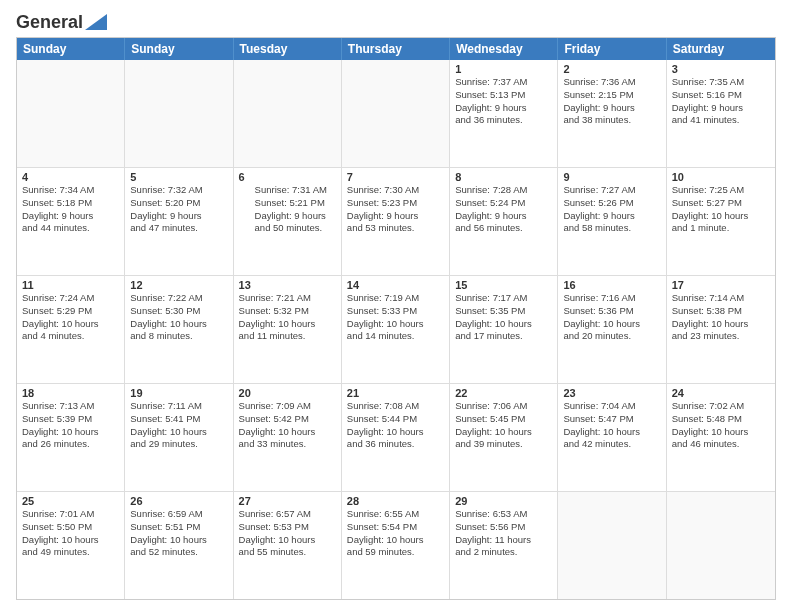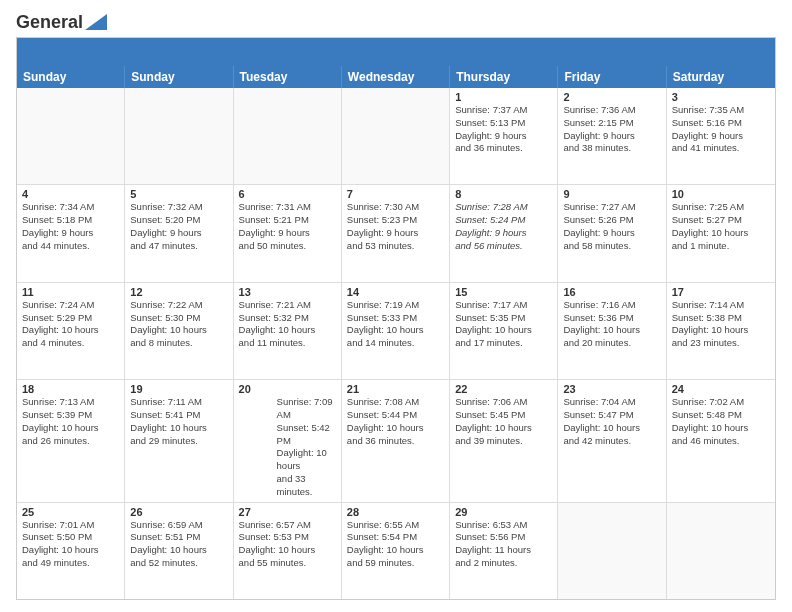--- a/index.html
+++ b/index.html
@@ -55,21 +55,20 @@
       display: grid;
       grid-template-columns: repeat(7, 1fr);
       background: #3a7bbf;
     }
     .cal-header-cell {
       color: #fff;
       font-size: 12px;
       font-weight: bold;
       padding: 4px 6px;
       border-right: 1px solid #5090cc;
-      margin-top: 28px;
     }
     .cal-header-cell:last-child { border-right: none; }
     .cal-body {
       flex: 1;
       display: flex;
       flex-direction: column;
     }
     .cal-row {
       display: grid;
       grid-template-columns: repeat(7, 1fr);
@@ -117,22 +116,22 @@
       <div class="month-title"></div>
       <div class="subtitle"></div>
     </div>
   </div>
 
   <div class="calendar">
     <div class="cal-header" id="cal-header">
         <div class="cal-header-cell">Sunday</div>
         <div class="cal-header-cell">Sunday</div>
         <div class="cal-header-cell">Tuesday</div>
+        <div class="cal-header-cell">Thursday</div>
         <div class="cal-header-cell">Wednesday</div>
-        <div class="cal-header-cell">Thursday</div>
         <div class="cal-header-cell">Friday</div>
         <div class="cal-header-cell">Saturday</div>
       </div>
     <div class="cal-body" id="cal-body">
         <div class="cal-row">
           <div class="cal-cell empty"></div>
           <div class="cal-cell empty"></div>
           <div class="cal-cell empty"></div>
           <div class="cal-cell empty"></div>
           <div class="cal-cell">
@@ -167,35 +166,35 @@
           </div>
           <div class="cal-cell">
             <span class="day-number">5</span>
             <div class="cell-text" style="white-space: pre-line;">Sunrise: 7:32 AM
 Sunset: 5:20 PM
 Daylight: 9 hours
 and 47 minutes.</div>
           </div>
           <div class="cal-cell">
             <span class="day-number">6</span>
-            <div class="cell-text" style="white-space: pre-line;">Sunrise: 7:31 AM
+            <div class="cell-text" style="white-space: pre-line; margin-left: 16px;">Sunrise: 7:31 AM
 Sunset: 5:21 PM
 Daylight: 9 hours
 and 50 minutes.</div>
           </div>
           <div class="cal-cell">
             <span class="day-number">7</span>
             <div class="cell-text" style="white-space: pre-line;">Sunrise: 7:30 AM
 Sunset: 5:23 PM
 Daylight: 9 hours
 and 53 minutes.</div>
           </div>
           <div class="cal-cell">
             <span class="day-number">8</span>
-            <div class="cell-text" style="white-space: pre-line; font-style: italic;">Sunrise: 7:28 AM
+            <div class="cell-text" style="white-space: pre-line;">Sunrise: 7:28 AM
 Sunset: 5:24 PM
 Daylight: 9 hours
 and 56 minutes.</div>
           </div>
           <div class="cal-cell">
             <span class="day-number">9</span>
             <div class="cell-text" style="white-space: pre-line;">Sunrise: 7:27 AM
 Sunset: 5:26 PM
 Daylight: 9 hours
 and 58 minutes.</div>
@@ -269,21 +268,21 @@
           </div>
           <div class="cal-cell">
             <span class="day-number">19</span>
             <div class="cell-text" style="white-space: pre-line;">Sunrise: 7:11 AM
 Sunset: 5:41 PM
 Daylight: 10 hours
 and 29 minutes.</div>
           </div>
           <div class="cal-cell">
             <span class="day-number">20</span>
-            <div class="cell-text" style="white-space: pre-line; margin-left: 38px;">Sunrise: 7:09 AM
+            <div class="cell-text" style="white-space: pre-line;">Sunrise: 7:09 AM
 Sunset: 5:42 PM
 Daylight: 10 hours
 and 33 minutes.</div>
           </div>
           <div class="cal-cell">
             <span class="day-number">21</span>
             <div class="cell-text" style="white-space: pre-line;">Sunrise: 7:08 AM
 Sunset: 5:44 PM
 Daylight: 10 hours
 and 36 minutes.</div>

